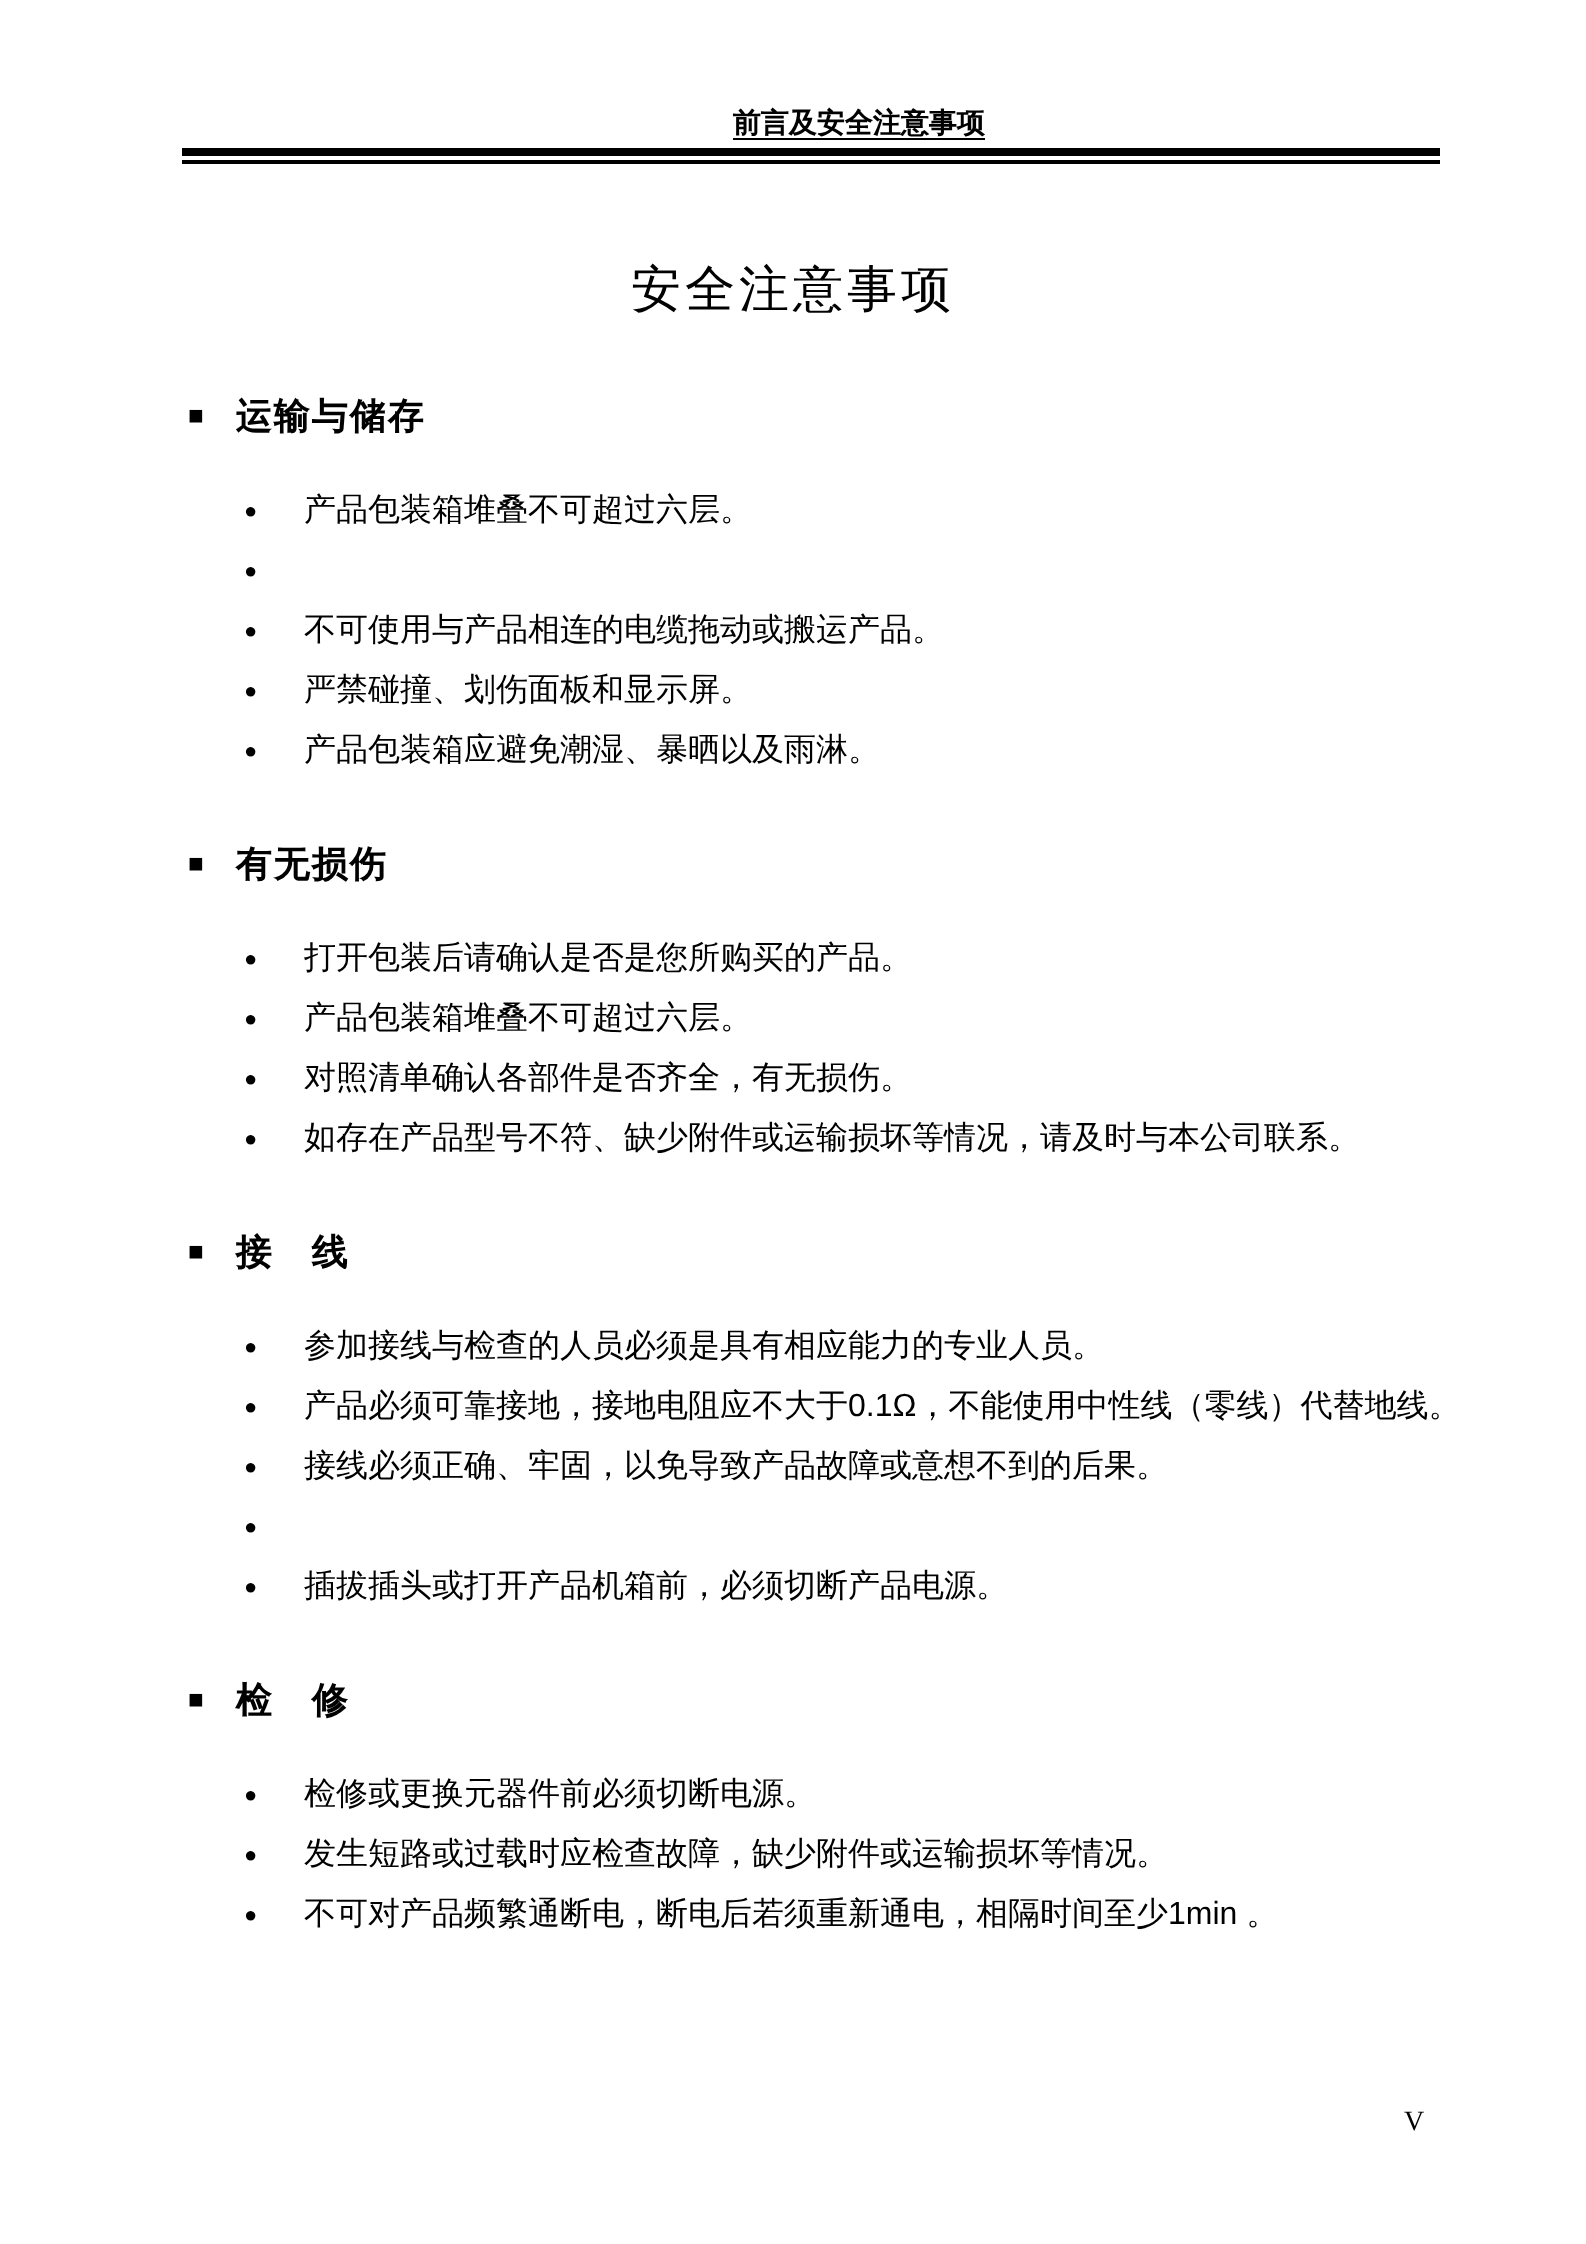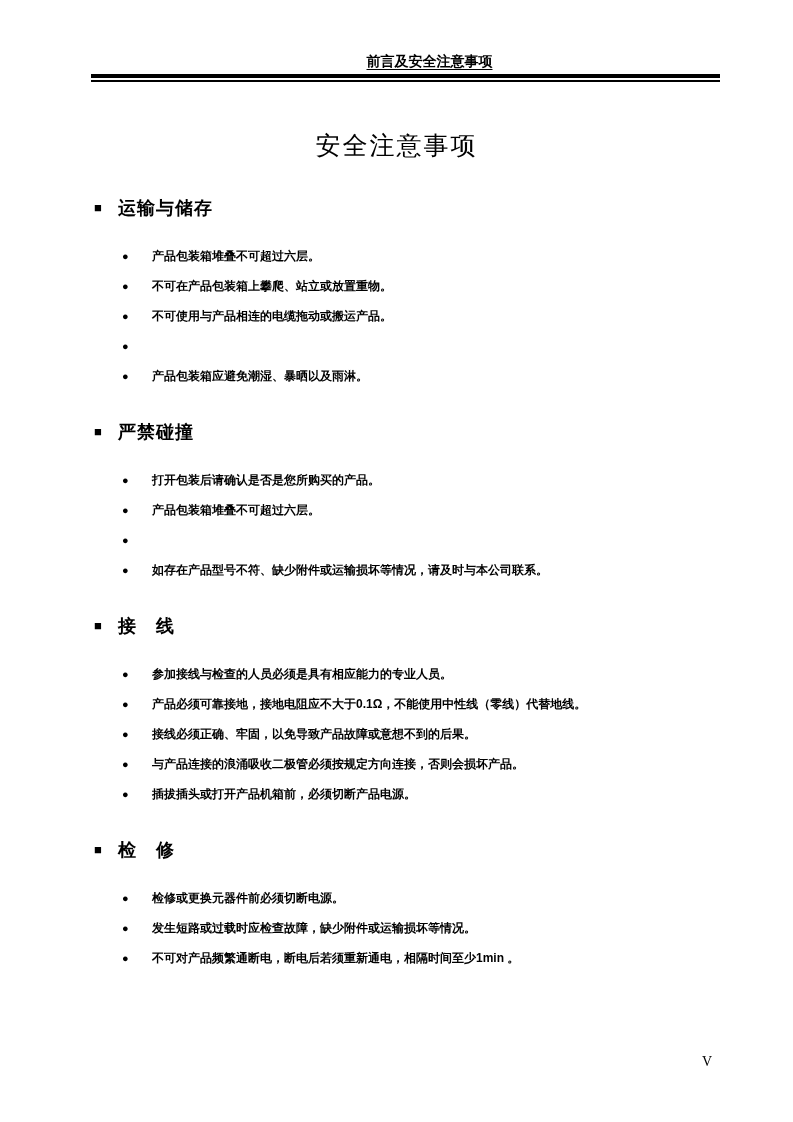--- a/index.html
+++ b/index.html
@@ -93,22 +93,22 @@
     padding-left: 31px;
     line-height: 30px;
   }
   .bullet-marker {
     flex: 0 0 30px;
     width: 30px;
     font-size: 11px;
     line-height: 30px;
   }
   .bullet-text {
-    font-size: 12px;
-    font-weight: bold;
+    font-size: 16px;
+    font-weight: normal;
     line-height: 30px;
     white-space: nowrap;
   }
   
   .page-number {
     position: absolute;
     top: 1053px;
     left: 702px;
     font-family: "Liberation Serif", "DejaVu Serif", serif;
     font-size: 14px;
@@ -138,57 +138,58 @@
       <span class="section-heading-label">运输与储存</span>
     </div>
     <div class="bullet-list">
   <div class="bullet-item">
     <span class="bullet-marker">●</span>
     <span class="bullet-text">产品包装箱堆叠不可超过六层。</span>
   </div>
 
   <div class="bullet-item">
     <span class="bullet-marker">●</span>
-    <span class="bullet-text">不可在产品包装箱上攀爬、站立或放置重物。</span>
   </div>
 
   <div class="bullet-item">
     <span class="bullet-marker">●</span>
     <span class="bullet-text">不可使用与产品相连的电缆拖动或搬运产品。</span>
   </div>
 
   <div class="bullet-item">
     <span class="bullet-marker">●</span>
+    <span class="bullet-text">严禁碰撞、划伤面板和显示屏。</span>
   </div>
 
   <div class="bullet-item">
     <span class="bullet-marker">●</span>
     <span class="bullet-text">产品包装箱应避免潮湿、暴晒以及雨淋。</span>
   </div>
 </div>
   </div>
 
   <div class="section">
     <div class="section-heading">
       <span class="section-marker">■</span>
-      <span class="section-heading-label">严禁碰撞</span>
+      <span class="section-heading-label">有无损伤</span>
     </div>
     <div class="bullet-list">
   <div class="bullet-item">
     <span class="bullet-marker">●</span>
     <span class="bullet-text">打开包装后请确认是否是您所购买的产品。</span>
   </div>
 
   <div class="bullet-item">
     <span class="bullet-marker">●</span>
     <span class="bullet-text">产品包装箱堆叠不可超过六层。</span>
   </div>
 
   <div class="bullet-item">
     <span class="bullet-marker">●</span>
+    <span class="bullet-text">对照清单确认各部件是否齐全，有无损伤。</span>
   </div>
 
   <div class="bullet-item">
     <span class="bullet-marker">●</span>
     <span class="bullet-text">如存在产品型号不符、缺少附件或运输损坏等情况，请及时与本公司联系。</span>
   </div>
 </div>
   </div>
 
   <div class="section">
@@ -207,21 +208,20 @@
     <span class="bullet-text">产品必须可靠接地，接地电阻应不大于0.1Ω，不能使用中性线（零线）代替地线。</span>
   </div>
 
   <div class="bullet-item">
     <span class="bullet-marker">●</span>
     <span class="bullet-text">接线必须正确、牢固，以免导致产品故障或意想不到的后果。</span>
   </div>
 
   <div class="bullet-item">
     <span class="bullet-marker">●</span>
-    <span class="bullet-text">与产品连接的浪涌吸收二极管必须按规定方向连接，否则会损坏产品。</span>
   </div>
 
   <div class="bullet-item">
     <span class="bullet-marker">●</span>
     <span class="bullet-text">插拔插头或打开产品机箱前，必须切断产品电源。</span>
   </div>
 </div>
   </div>
 
   <div class="section">

